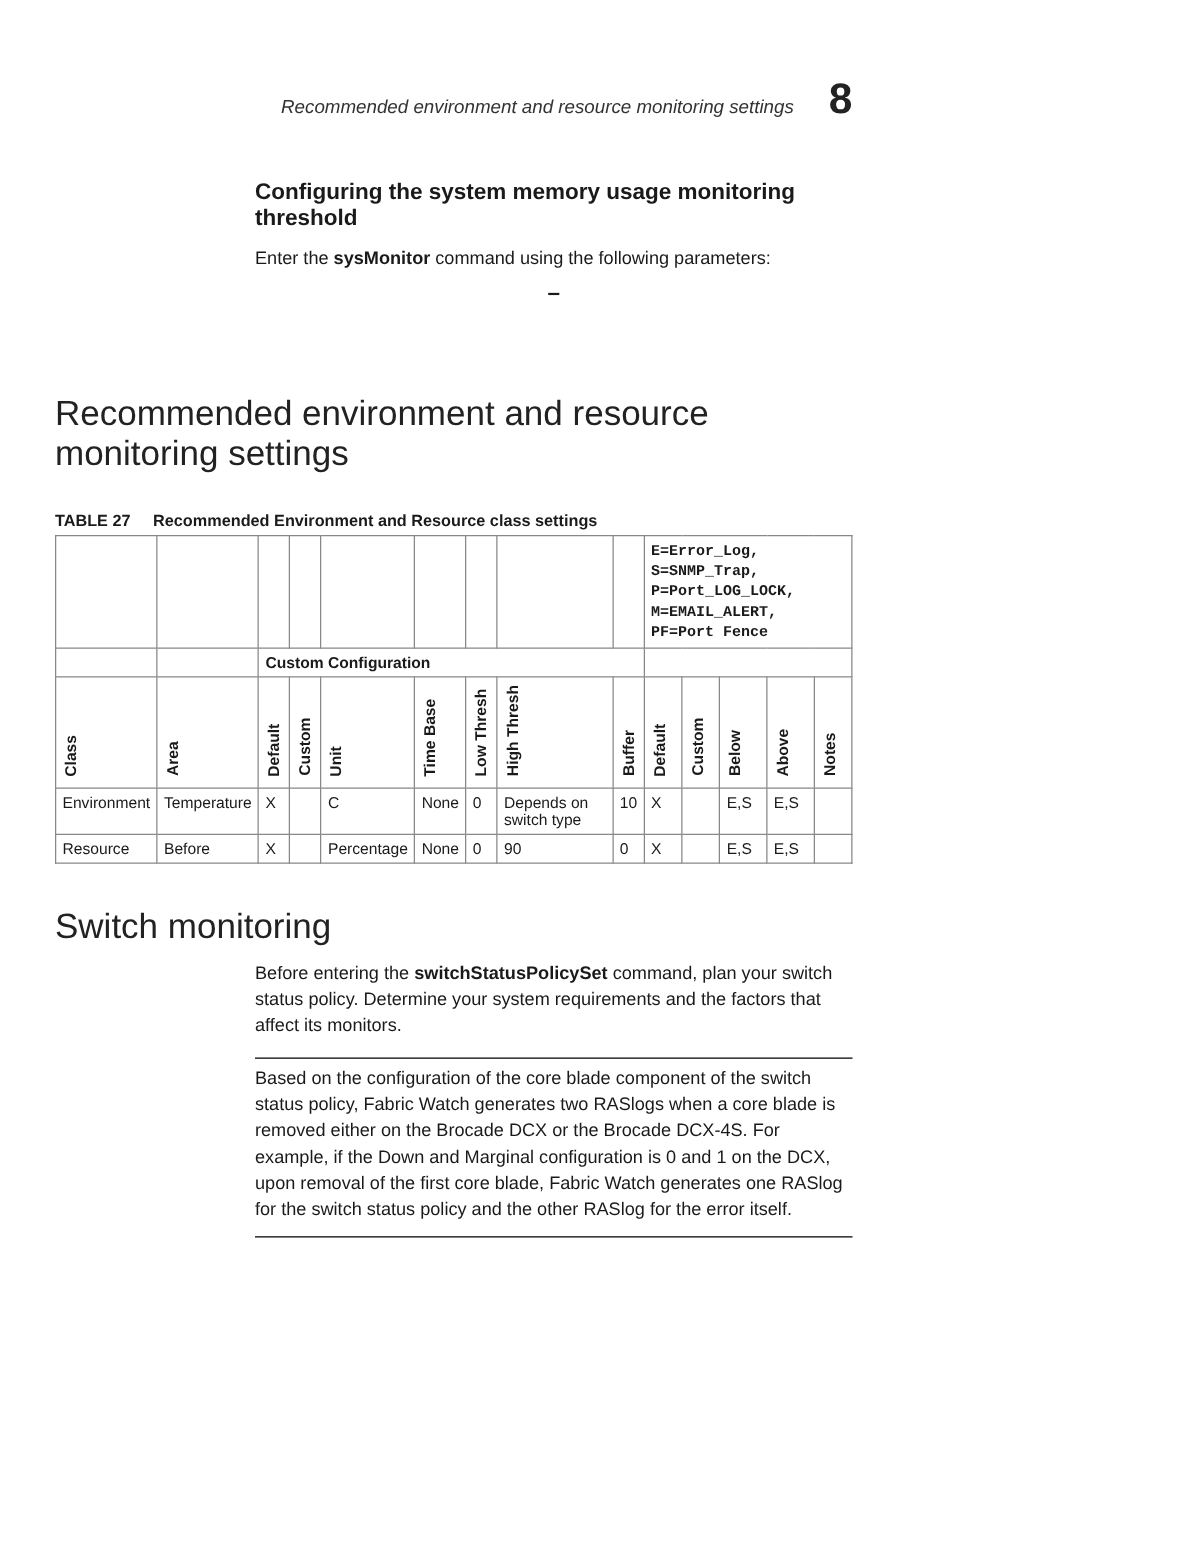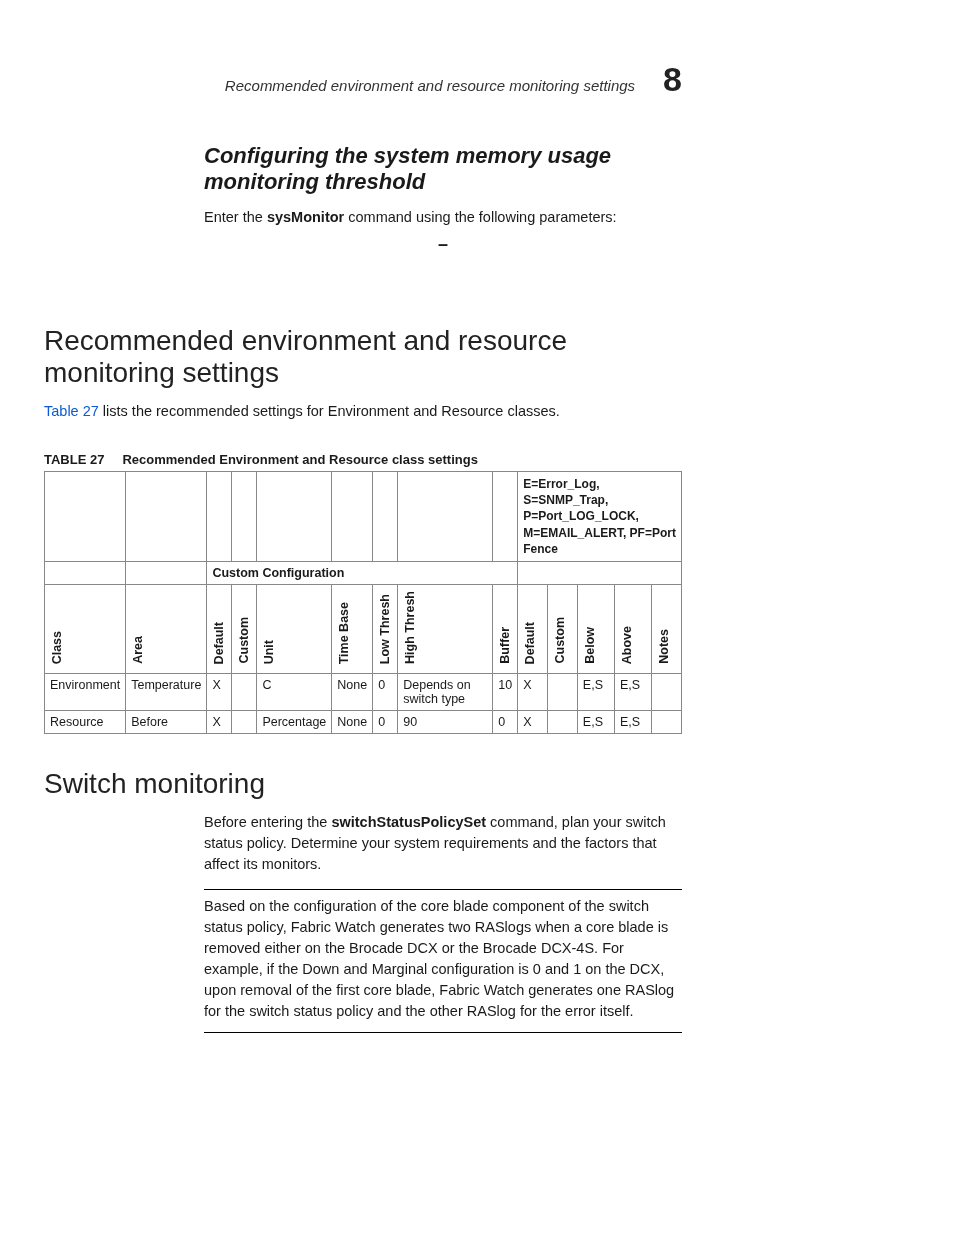--- a/index.html
+++ b/index.html
@@ -29,22 +29,21 @@
     font-size: 34px;
     font-weight: 700;
     font-style: normal;
     color: #222;
   }
   .indent-block {
     margin-left: 160px;
     margin-right: 0;
   }
   .sub-heading {
-    font-size: 22px;
-    font-style: italic;
+    font-size: 18px;
     font-weight: 700;
     margin: 44px 0 12px 0;
   }
   .body-text {
     font-size: 14.5px;
     line-height: 1.45;
     margin: 6px 0;
   }
   .center-dash {
     text-align: center;
@@ -97,20 +96,21 @@
   }
   tr.header-row2 th {
     height: 70px;
     vertical-align: bottom;
   }
   .legend-cell {
     text-align: center;
     font-size: 12px;
     line-height: 1.35;
     font-weight: 400;
+    font-family: Liberation Mono, monospace;
   }
   .legend-cell .bold { font-weight: 700; }
   .trait-cell {
     text-align: center;
     font-weight: 700;
   }
   .note-block {
     margin-top: 14px;
     border-top: 1.5px solid #000;
     border-bottom: 1.5px solid #000;
@@ -137,23 +137,20 @@
   <div class="indent-block">
     <div class="sub-heading">Configuring the system memory usage monitoring threshold</div>
     <div class="body-text cmd-line">
       <span>Enter the </span><span>sysMonitor</span><span> command using the following parameters:</span>
     </div>
     <div class="center-dash">–</div>
   </div>
 
   <div class="section-heading">Recommended environment and resource monitoring settings</div>
 
-  <div class="indent-block body-text">
-    <span class="link">Table 27</span><span> lists the recommended settings for Environment and Resource classes.</span>
-  </div>
 
   <div class="table-caption">
     <span class="cap-num">TABLE 27</span><span class="bold">Recommended Environment and Resource class settings</span>
   </div>
 
   <table class="data">
     <tbody>
         <tr>
       <th></th>
       <th></th>

